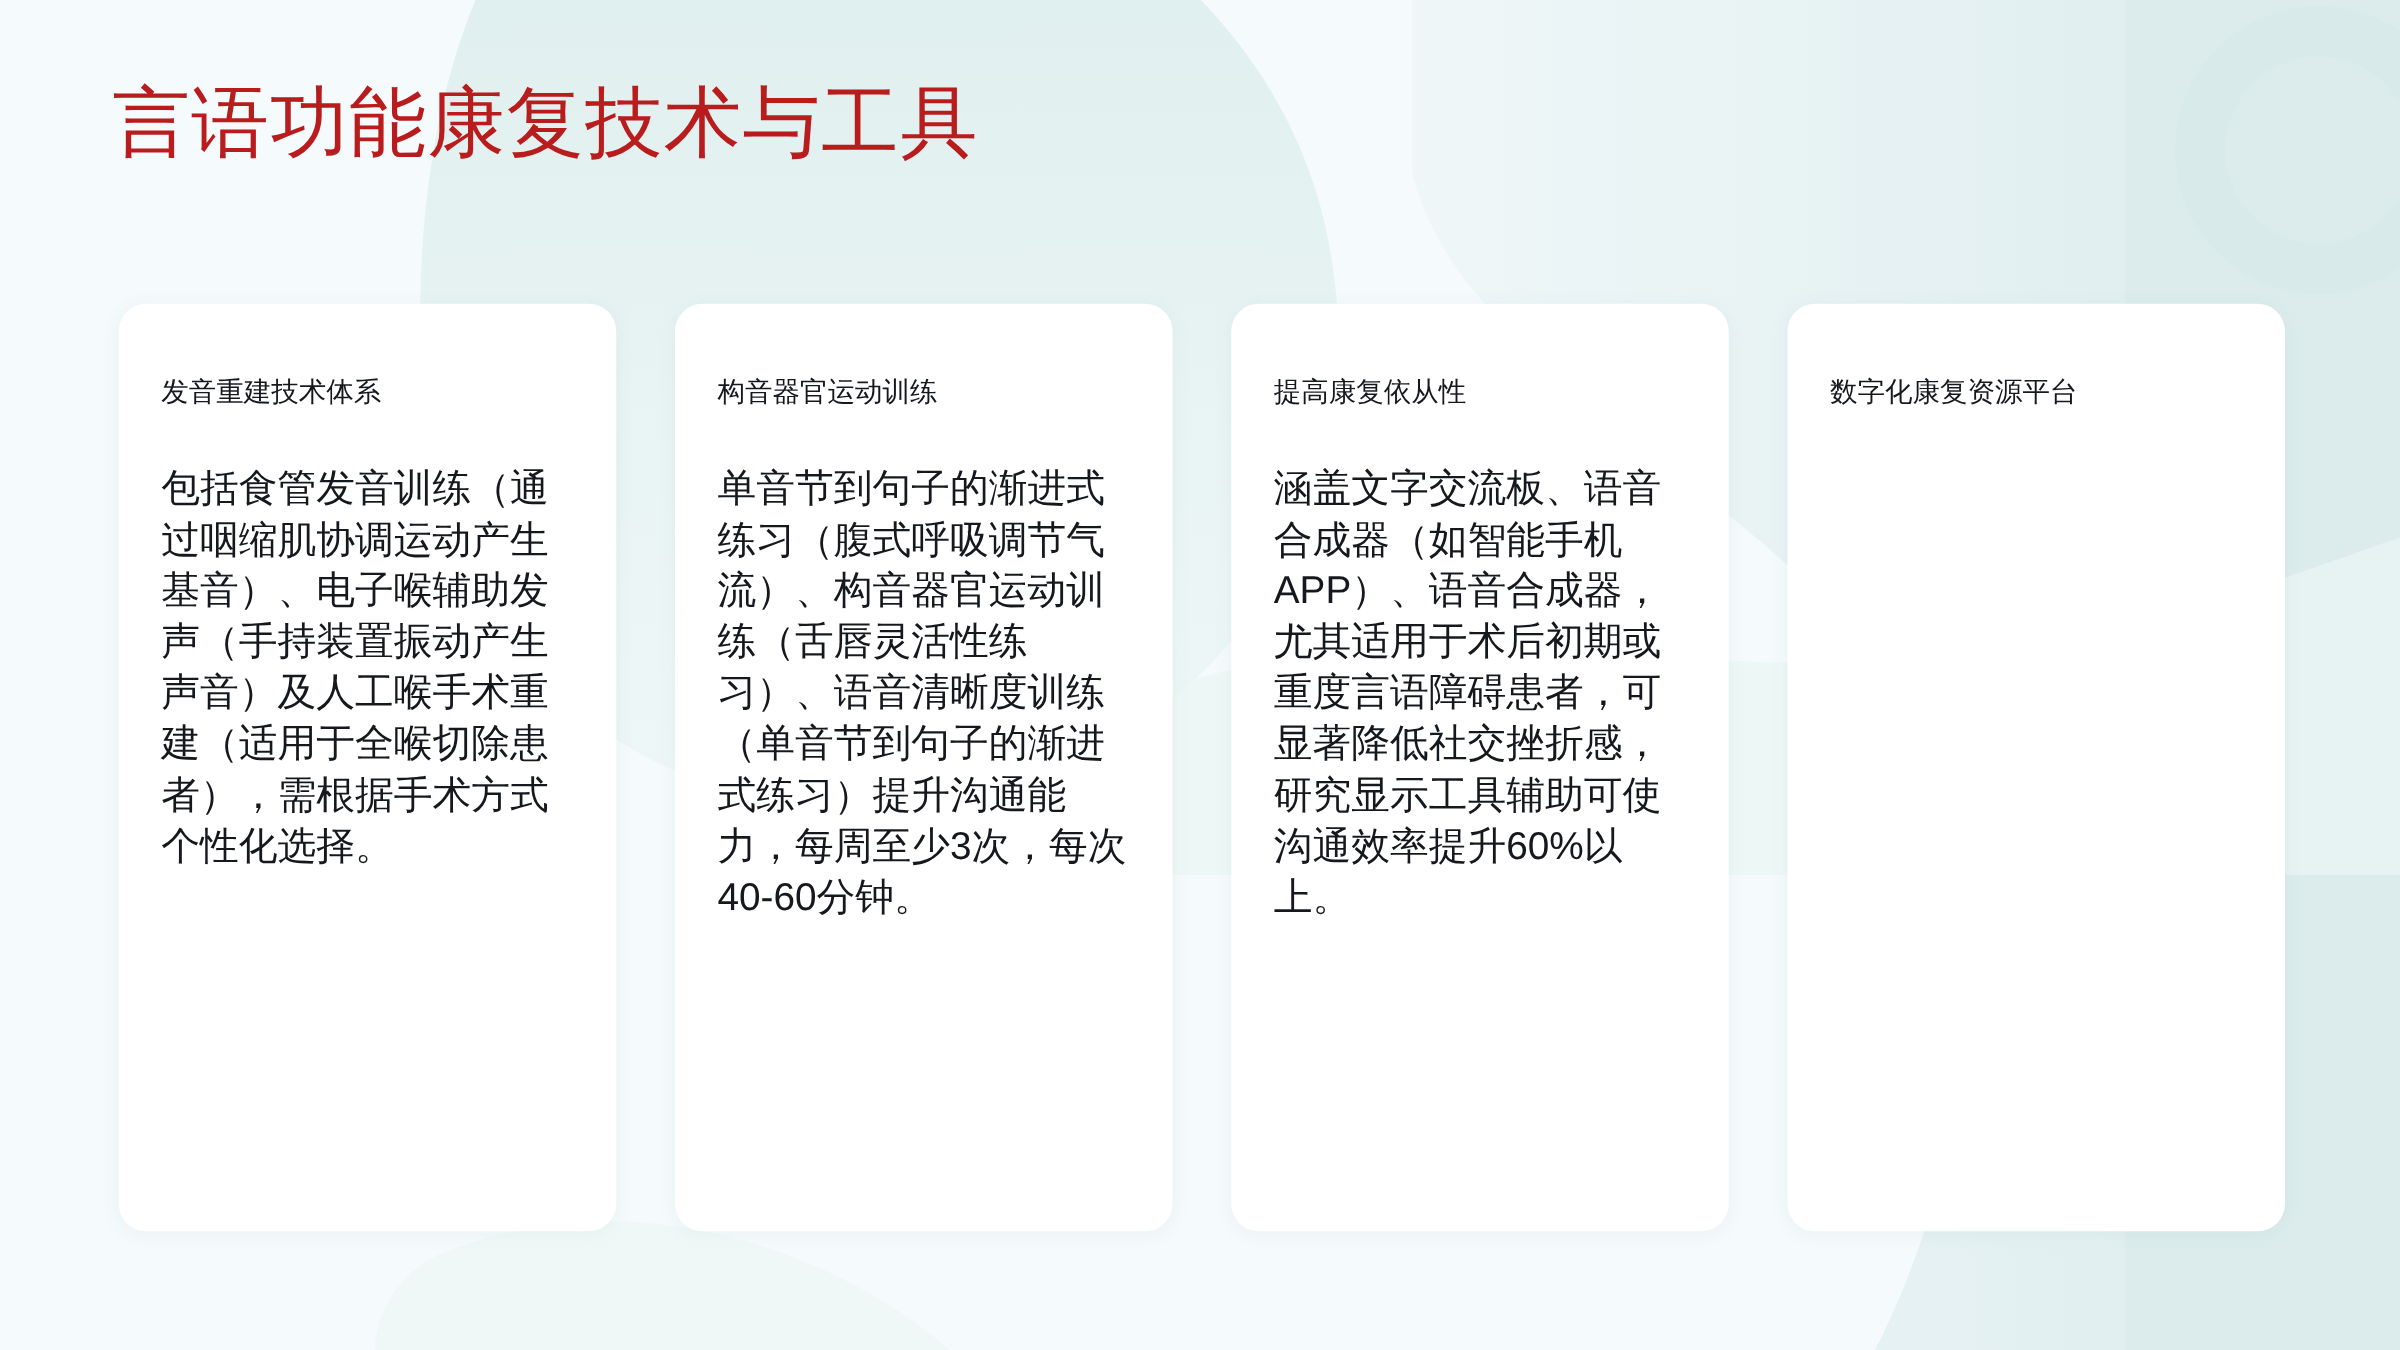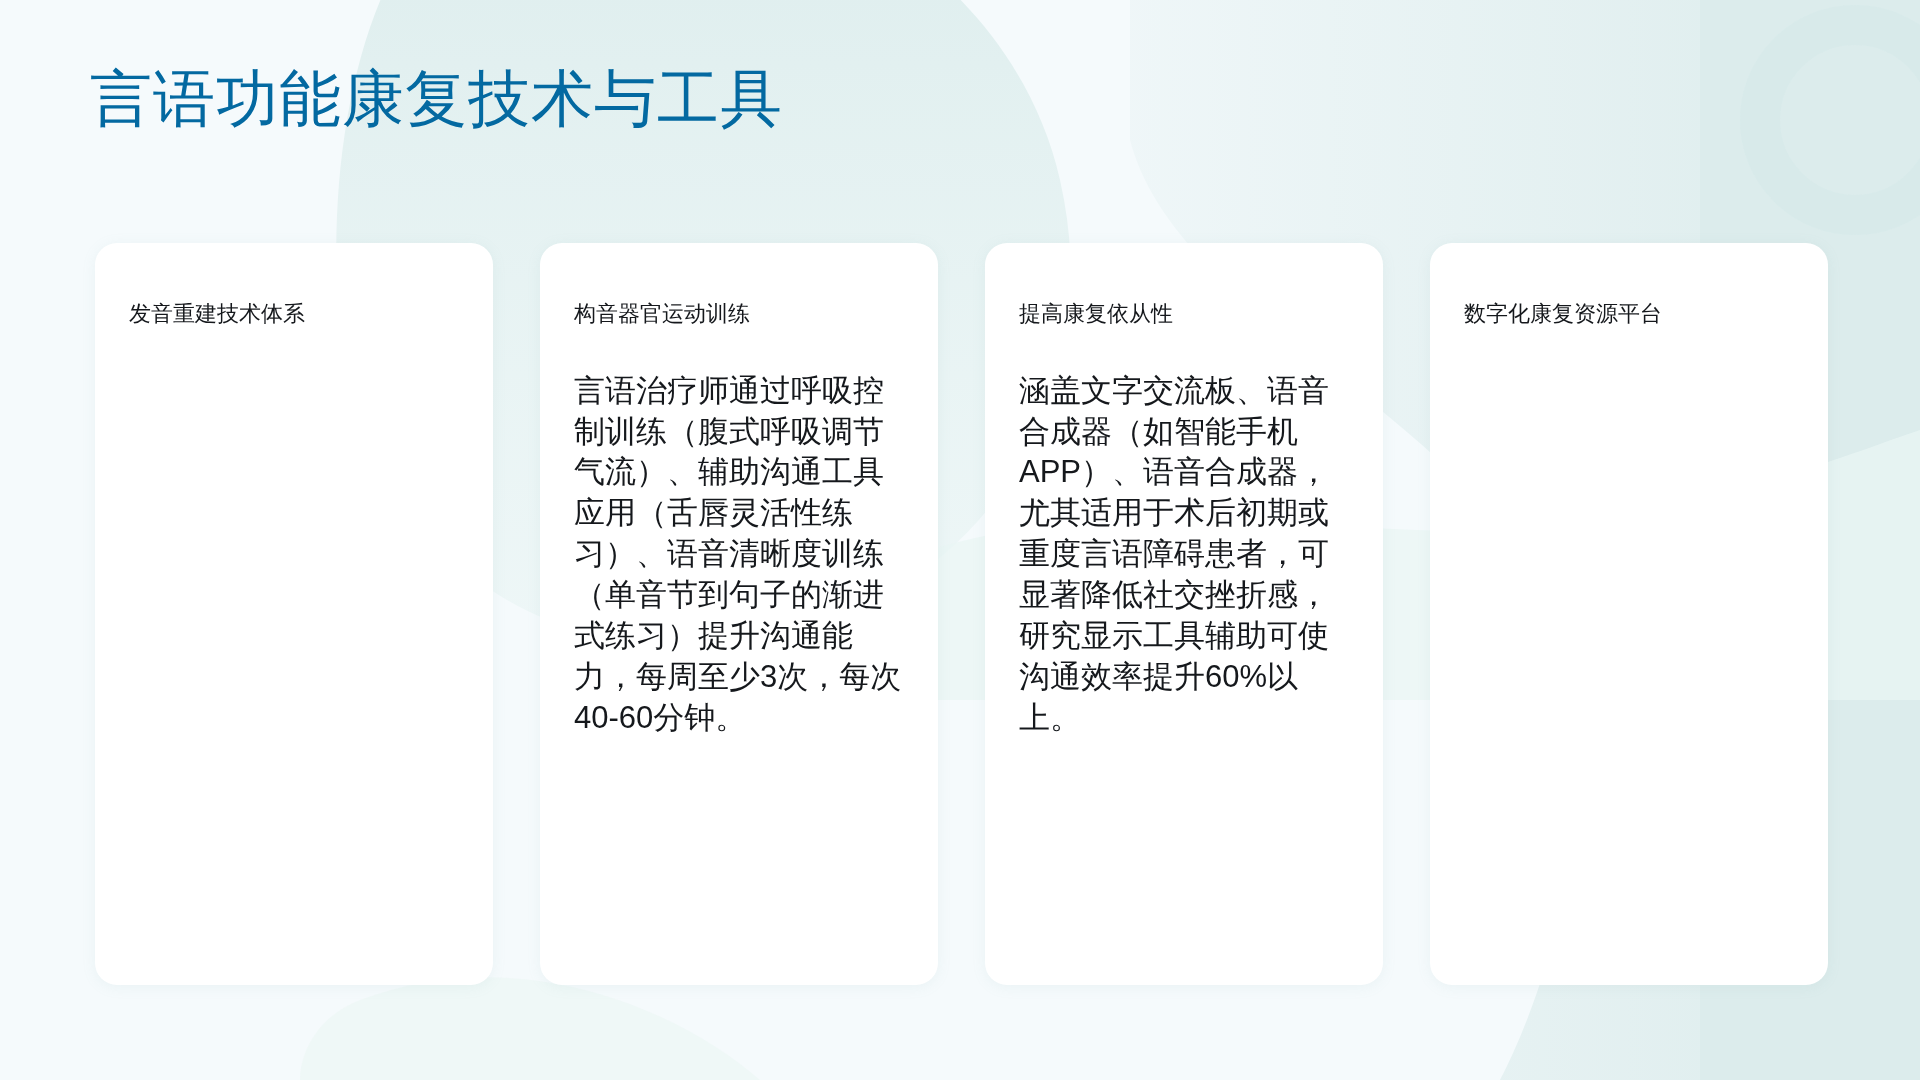--- a/index.html
+++ b/index.html
@@ -16,21 +16,21 @@
     width:1920px; height:1080px;
     pointer-events:none;
   }
 
   
   .slide-title {
     position:absolute;
     left:90px; top:62px;
     font-size:62px;
     font-weight:400;
-    color:#0369a1;
+    color:#b91c1c;
     letter-spacing:1px;
     line-height:1.2;
     white-space:nowrap;
   }
 
   
   .cards {
     position:absolute;
     left:95px; top:243px;
     width:1595px; height:742px;
@@ -98,25 +98,26 @@
 
   <circle cx="1855" cy="120" r="95" fill="none" stroke="#d3e8e8" stroke-width="40" opacity="0.45"></circle>
 </svg>
 
 <h1 class="slide-title">言语功能康复技术与工具</h1>
 
 <div class="cards">
 
   <div class="card">
     <div class="card-title">发音重建技术体系</div>
+    <div class="card-body">包括食管发音训练（通过咽缩肌协调运动产生基音）、电子喉辅助发声（手持装置振动产生声音）及人工喉手术重建（适用于全喉切除患者），需根据手术方式个性化选择。</div>
   </div>
 
   <div class="card">
     <div class="card-title">构音器官运动训练</div>
-    <div class="card-body">言语治疗师通过呼吸控制训练（腹式呼吸调节气流）、辅助沟通工具应用（舌唇灵活性练习）、语音清晰度训练（单音节到句子的渐进式练习）提升沟通能力，每周至少3次，每次40-60分钟。</div>
+    <div class="card-body">单音节到句子的渐进式练习（腹式呼吸调节气流）、构音器官运动训练（舌唇灵活性练习）、语音清晰度训练（单音节到句子的渐进式练习）提升沟通能力，每周至少3次，每次40-60分钟。</div>
   </div>
 
   <div class="card">
     <div class="card-title">提高康复依从性</div>
     <div class="card-body">涵盖文字交流板、语音合成器（如智能手机APP）、语音合成器，尤其适用于术后初期或重度言语障碍患者，可显著降低社交挫折感，研究显示工具辅助可使沟通效率提升60%以上。</div>
   </div>
 
   <div class="card">
     <div class="card-title">数字化康复资源平台</div>
   </div>

